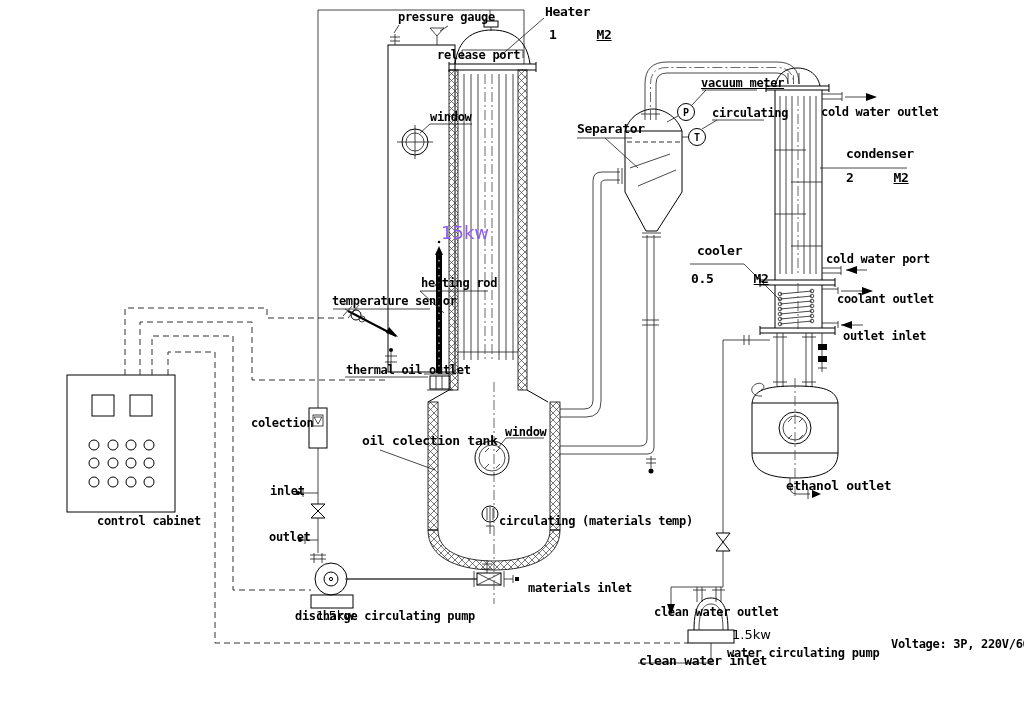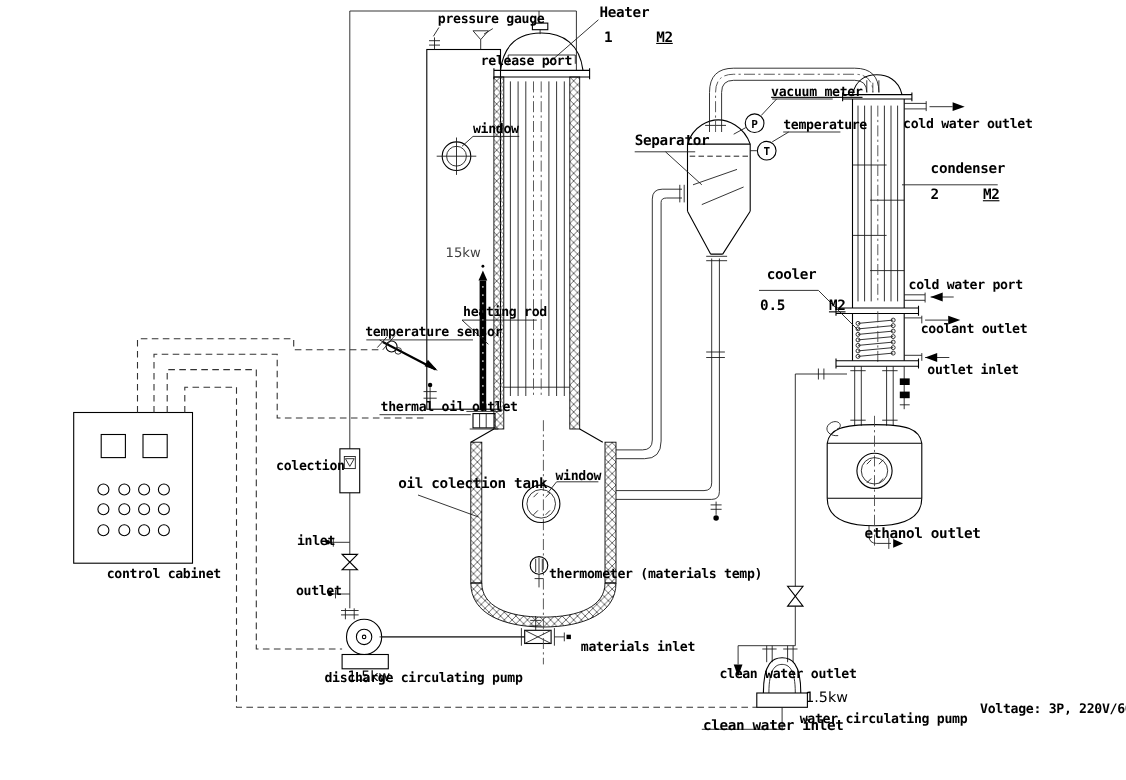--- a/index.html
+++ b/index.html
@@ -2,21 +2,21 @@
 <html><head>
 <meta charset="utf-8">
 <style>
   html,body{margin:0;padding:0;background:#fff;}
   #canvas{position:relative;width:1024px;height:709px;background:#fff;overflow:hidden;
           font-family:"DejaVu Sans Mono",monospace;}
   #lineart{position:absolute;left:0;top:0;}
   .lbl{position:absolute;font-size:12px;font-weight:bold;color:#000;line-height:1.05;
        white-space:nowrap;letter-spacing:-0.3px;}
   .big{font-size:13px;}
-  .kw{font-family:"DejaVu Sans",sans-serif;font-weight:400;color:#404040;font-size:12px;letter-spacing:0;}
+  .kw{font-family:"DejaVu Sans",sans-serif;font-weight:400;color:#8b5cf6;font-size:18px;letter-spacing:0;margin-left:36px;}
   .kws{font-family:"DejaVu Sans",sans-serif;font-weight:400;color:#000000;font-size:13px;letter-spacing:0;}
   .unit{text-decoration:underline;padding-left:40px;}
   
   .s{stroke:#000;fill:none;stroke-width:1;}
   .thin{stroke:#1a1a1a;fill:none;stroke-width:.8;}
   .dash{stroke:#333;fill:none;stroke-width:1;stroke-dasharray:6 4;}
   .dd{stroke:#444;fill:none;stroke-width:.8;stroke-dasharray:10 3 2 3;}
   .blk{fill:#000;stroke:none;}
   .itag{font:bold 10px "DejaVu Sans Mono",monospace;fill:#000;}
 </style>
@@ -288,41 +288,41 @@
     <path d="M380,450 L435,470"></path>
   </g>
 </svg>
 
 <div class="lbl" style="left:398px;top:11px;">pressure gauge</div>
 <div class="lbl" style="left:437px;top:13px;margin-top:36px;">release port</div>
 <div class="lbl big" style="left:545px;top:5px;">Heater</div>
 <div class="lbl big" style="left:549px;top:28px;"><span>1</span><span class="unit">M2</span></div>
 <div class="lbl" style="left:430px;top:111px;">window</div>
 <div class="lbl" style="left:701px;top:77px;text-decoration:underline;">vacuum meter</div>
-<div class="lbl" style="left:712px;top:107px;">temperature</div>
+<div class="lbl" style="left:712px;top:107px;">circulating</div>
 <div class="lbl big" style="left:577px;top:122px;">Separator</div>
 <div class="lbl" style="left:821px;top:106px;">cold water outlet</div>
 <div class="lbl big" style="left:846px;top:147px;">condenser</div>
 <div class="lbl big" style="left:846px;top:171px;"><span>2</span><span class="unit">M2</span></div>
 <div class="lbl kw" style="left:405px;top:224px;">15kw</div>
 <div class="lbl" style="left:421px;top:277px;">heating rod</div>
 <div class="lbl" style="left:332px;top:295px;">temperature sensor</div>
 <div class="lbl" style="left:346px;top:364px;">thermal oil outlet</div>
 <div class="lbl big" style="left:697px;top:244px;">cooler</div>
 <div class="lbl big" style="left:691px;top:272px;"><span>0.5</span><span class="unit">M2</span></div>
 <div class="lbl" style="left:826px;top:253px;">cold water port</div>
 <div class="lbl" style="left:837px;top:293px;">coolant outlet</div>
 <div class="lbl" style="left:843px;top:330px;">outlet inlet</div>
 <div class="lbl" style="left:251px;top:417px;">colection</div>
 <div class="lbl big" style="left:362px;top:434px;">oil colection tank</div>
 <div class="lbl" style="left:505px;top:426px;">window</div>
 <div class="lbl" style="left:270px;top:485px;">inlet</div>
 <div class="lbl" style="left:269px;top:531px;">outlet</div>
 <div class="lbl" style="left:97px;top:515px;">control cabinet</div>
-<div class="lbl" style="left:499px;top:515px;">thermometer (materials temp)</div>
+<div class="lbl" style="left:499px;top:515px;">circulating (materials temp)</div>
 <div class="lbl" style="left:505px;top:582px;padding-left:23px;">materials inlet</div>
 <div class="lbl" style="left:295px;top:610px;">discharge circulating pump</div>
 <div class="lbl kws" style="left:316px;top:609px;">1.5kw</div>
 <div class="lbl big" style="left:786px;top:479px;">ethanol outlet</div>
 <div class="lbl" style="left:654px;top:606px;">clean water outlet</div>
 <div class="lbl kws" style="left:732px;top:628px;">1.5kw</div>
 <div class="lbl" style="left:727px;top:647px;">water circulating pump</div>
 <div class="lbl big" style="left:639px;top:654px;">clean water inlet</div>
 <div class="lbl" style="left:891px;top:638px;">Voltage: 3P, 220V/60Hz</div>
 

